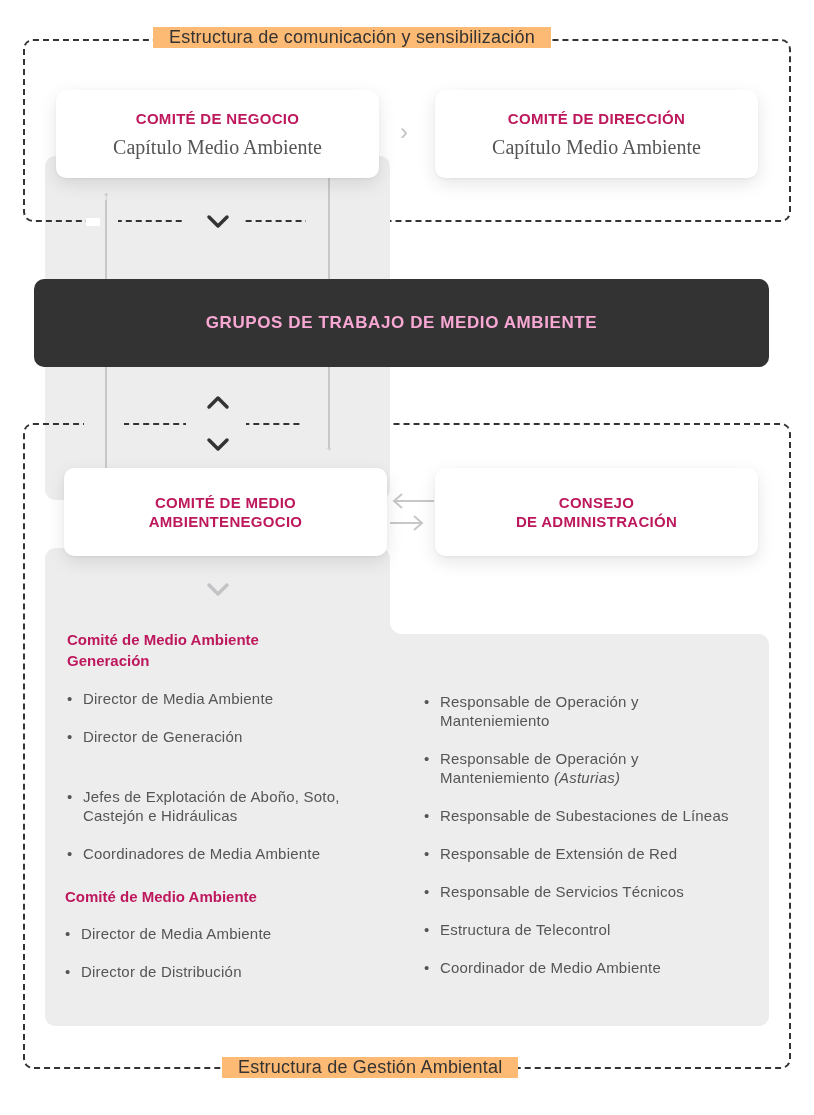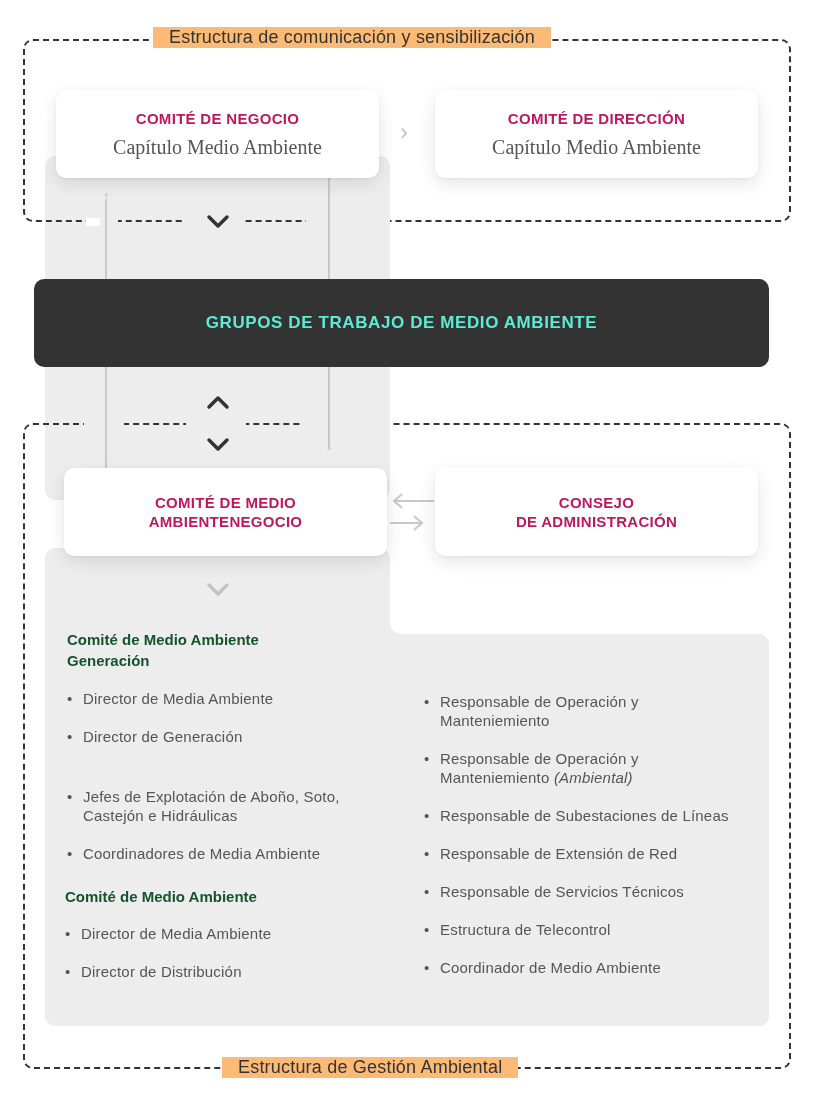--- a/index.html
+++ b/index.html
@@ -43,27 +43,27 @@
   .card-negocio { left: 56px; top: 90px; width: 323px; height: 88px; }
   .card-direccion { left: 435px; top: 90px; width: 323px; height: 88px; }
   .card-medio { left: 64px; top: 468px; width: 323px; height: 88px; }
   .card-consejo { left: 435px; top: 468px; width: 323px; height: 88px; }
 
   
   .banner {
     left: 34px; top: 279px; width: 735px; height: 88px; background: #333334; border-radius: 10px;
     display: flex; align-items: center; justify-content: center;
   }
-  .banner-text { color: #5eead4; font-size: 17px; font-weight: bold; letter-spacing: 0.6px; }
+  .banner-text { color: #f9a8d4; font-size: 17px; font-weight: bold; letter-spacing: 0.6px; }
 
   
   .vline { width: 2px; background: #c8c8ca; }
 
   
-  .group-title { font-size: 15px; font-weight: bold; color: #14532d; line-height: 21px; }
+  .group-title { font-size: 15px; font-weight: bold; color: #be185d; line-height: 21px; }
   .list { list-style: none; }
   .list li { position: relative; padding-left: 16px; font-size: 15px; color: #555; line-height: 19px; letter-spacing: 0.2px; }
   .list li::before { content: "•"; position: absolute; left: 0; top: 0; color: #555; }
   .list li em { font-style: italic; }
 </style>
 </head>
 <body>
 
 <div class="abs gray-col gray-top"></div>
 <div class="abs gray-col gray-bottom-left"></div>
@@ -154,20 +154,20 @@
   <div class="group-title">Comité de Medio Ambiente</div>
   <ul class="list" style="margin-top:17px;">
     <li style="margin-bottom:19px;">Director de Media Ambiente</li>
     <li>Director de Distribución</li>
   </ul>
 </div>
 
 <div class="abs" style="left:424px;top:692px;width:330px;">
   <ul class="list">
     <li style="margin-bottom:19px;width:280px;">Responsable de Operación y Manteniemiento</li>
-    <li style="margin-bottom:19px;width:280px;"><span>Responsable de Operación y Manteniemiento</span> <em>(Ambiental)</em></li>
+    <li style="margin-bottom:19px;width:280px;"><span>Responsable de Operación y Manteniemiento</span> <em>(Asturias)</em></li>
     <li style="margin-bottom:19px;width:320px;">Responsable de Subestaciones de Líneas</li>
     <li style="margin-bottom:19px;">Responsable de Extensión de Red</li>
     <li style="margin-bottom:19px;">Responsable de Servicios Técnicos</li>
     <li style="margin-bottom:19px;">Estructura de Telecontrol</li>
     <li>Coordinador de Medio Ambiente</li>
   </ul>
 </div>
 
 </body></html>

